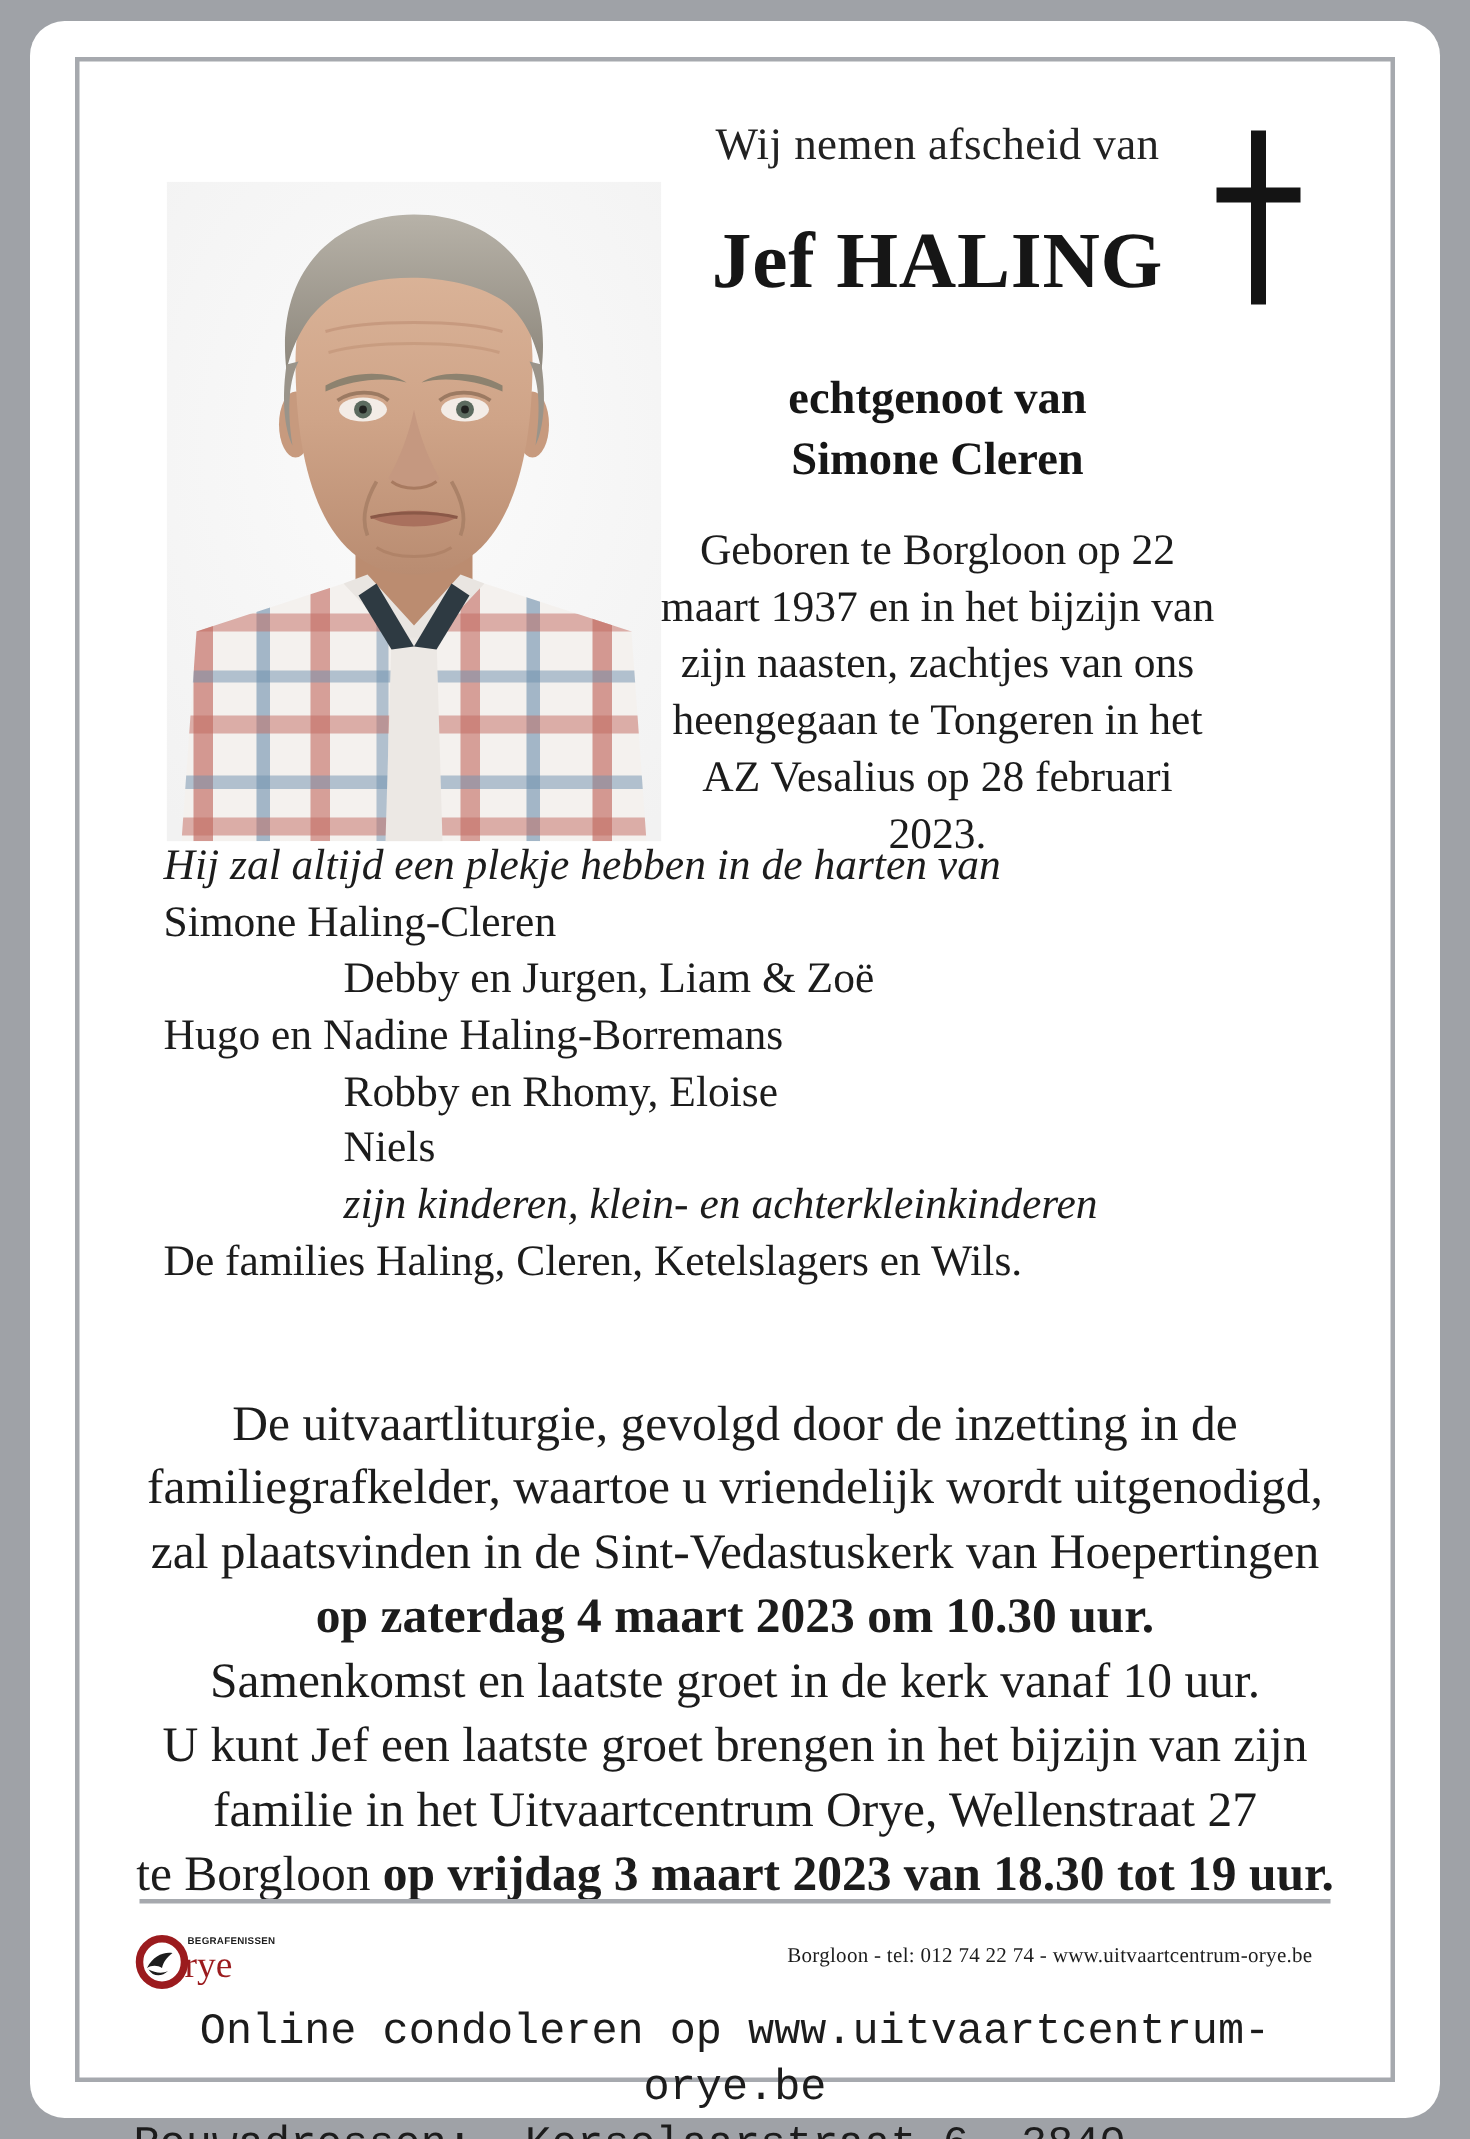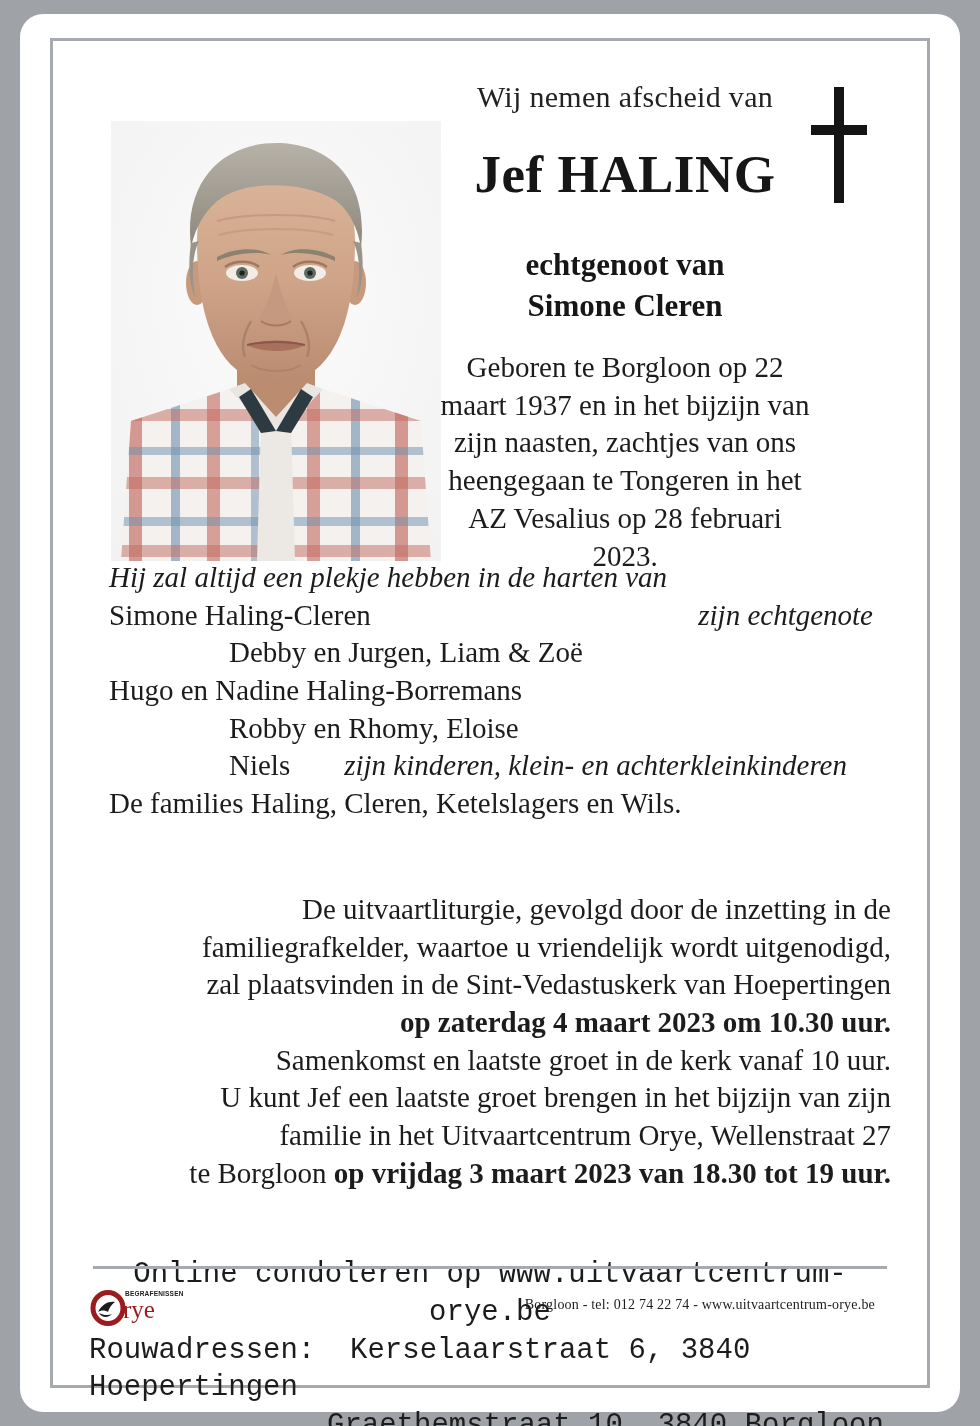--- a/index.html
+++ b/index.html
@@ -135,28 +135,29 @@
   .fam-row {
     display: flex;
     justify-content: space-between;
     align-items: baseline;
   }
   .fam-indent { padding-left: 120px; }
   .fam-indent-row {
     display: flex;
     align-items: baseline;
     padding-left: 120px;
+    flex-direction: column;
   }
   .fam-indent-row .gap { width: 54px; flex: none; }
 
   
   .service {
     margin-top: 68px;
-    text-align: right;
-    font-size: 29px;
+    text-align: center;
+    font-size: 33px;
     color: #1c1c1c;
     line-height: 1.30;
   }
   .service b { font-weight: bold; }
 
   
   .condolence {
     margin-top: 64px;
     text-align: center;
     font-size: 29px;
@@ -313,21 +314,20 @@
               <div>Simone Cleren</div>
             </div>
             <div class="birth-death">Geboren te Borgloon op 22 maart 1937 en in het bijzijn van zijn naasten, zachtjes van ons heengegaan te Tongeren in het AZ Vesalius op 28 februari 2023.</div>
           </div>
         </div>
 
         <div class="family">
           <div class="fam-line fam-italic">Hij zal altijd een plekje hebben in de harten van</div>
           <div class="fam-row">
             <span>Simone Haling-Cleren</span>
-            <span class="fam-italic">zijn echtgenote</span>
           </div>
           <div class="fam-line fam-indent">Debby en Jurgen, Liam &amp; Zoë</div>
           <div class="fam-line">Hugo en Nadine Haling-Borremans</div>
           <div class="fam-line fam-indent">Robby en Rhomy, Eloise</div>
           <div class="fam-indent-row">
             <span>Niels</span>
             <span class="gap"></span>
             <span class="fam-italic">zijn kinderen, klein- en achterkleinkinderen</span>
           </div>
           <div class="fam-line">De families Haling, Cleren, Ketelslagers en Wils.</div>

